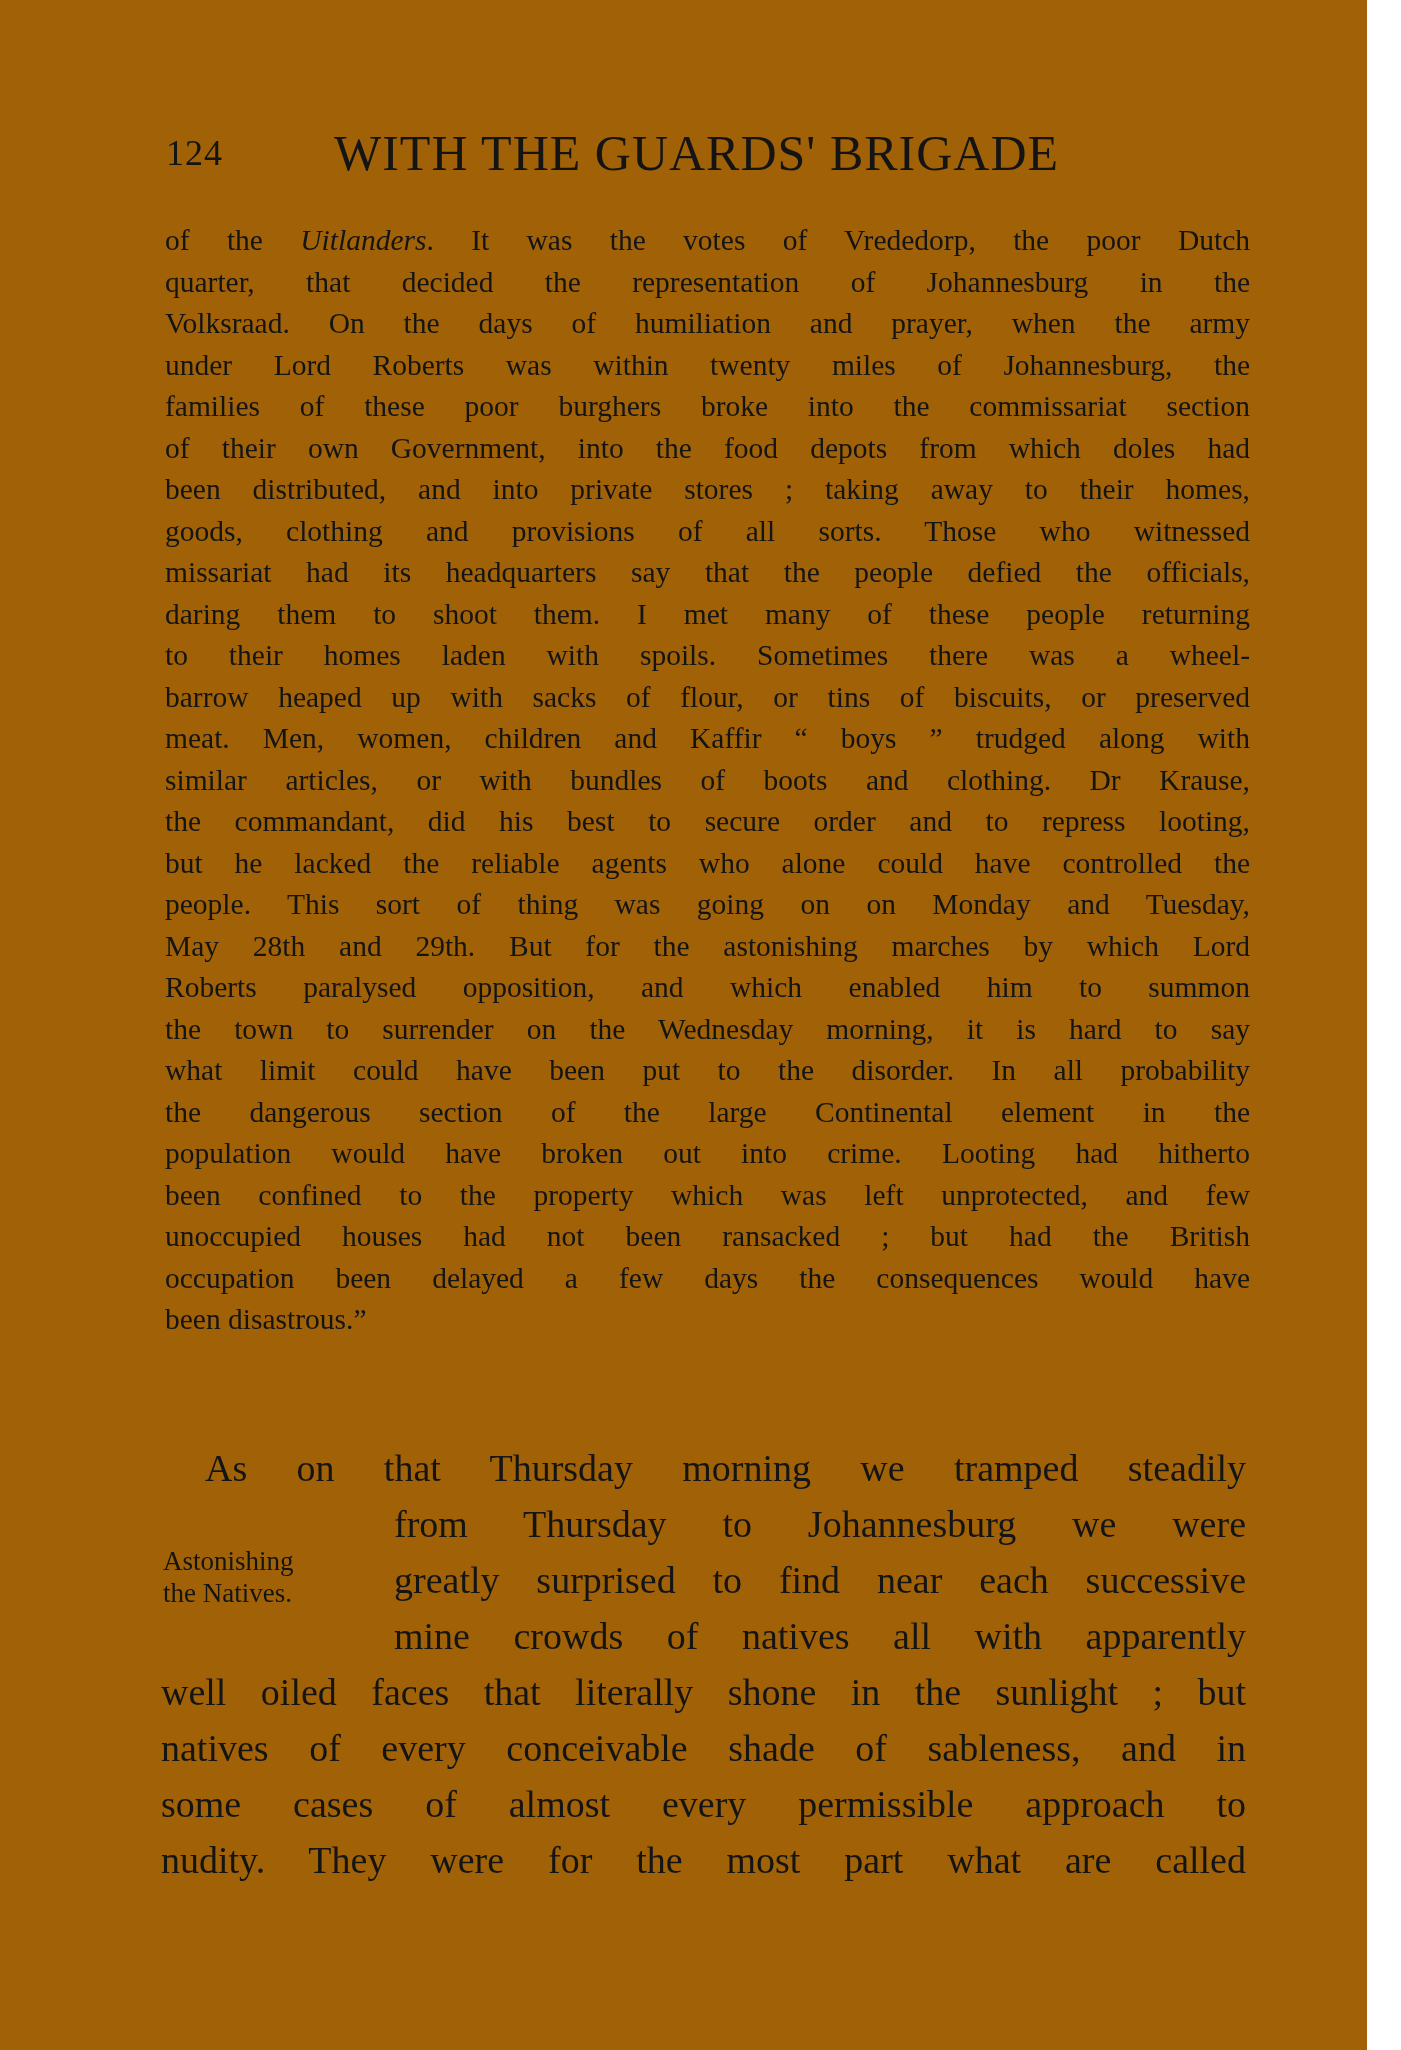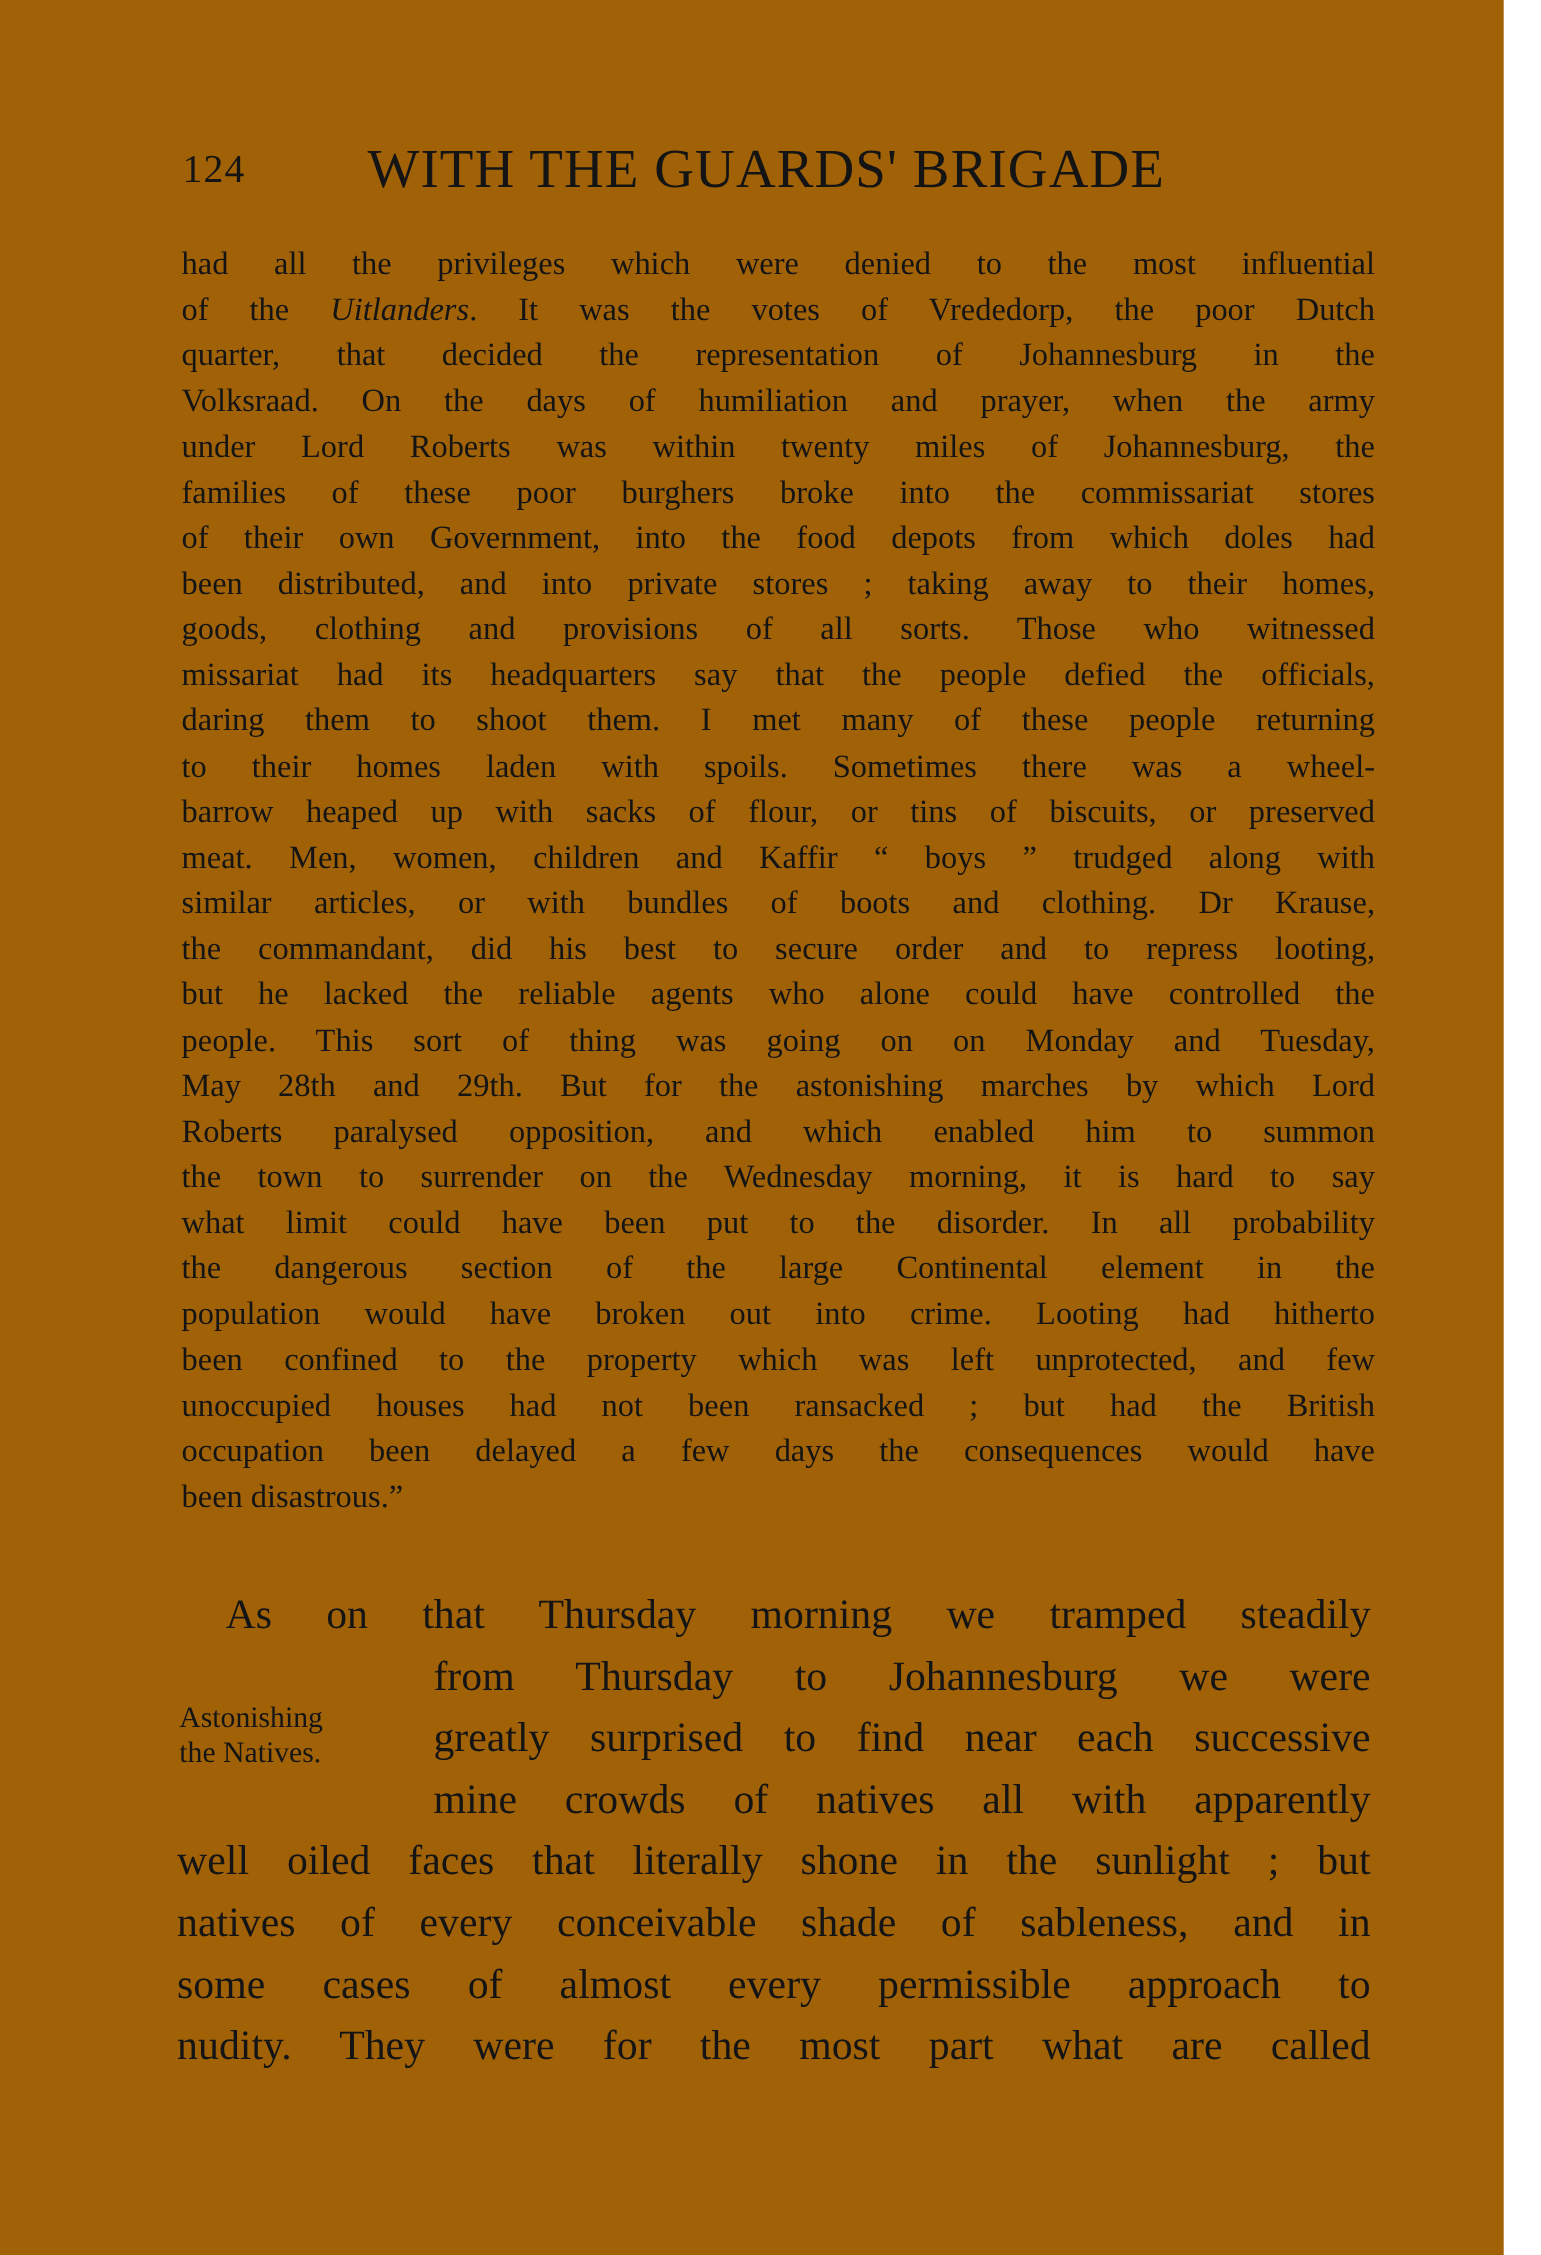--- a/index.html
+++ b/index.html
@@ -32,26 +32,25 @@
 <body>
 
 <div class="page">
 
   <div class="running-head">
     <span class="page-number">124</span>
     <span class="running-title">WITH THE GUARDS' BRIGADE</span>
   </div>
 
   <div class="block quote" id="quote">
-      <span class="line">had all the privileges which were denied to the most influential</span>
       <span class="line">of the <em>Uitlanders</em>.  It was the votes of Vrededorp, the poor Dutch</span>
       <span class="line">quarter, that decided the representation of Johannesburg in the</span>
       <span class="line">Volksraad.  On the days of humiliation and prayer, when the army</span>
       <span class="line">under Lord Roberts was within twenty miles of Johannesburg, the</span>
-      <span class="line">families of these poor burghers broke into the commissariat stores</span>
+      <span class="line">families of these poor burghers broke into the commissariat section</span>
       <span class="line">of their own Government, into the food depots from which doles had</span>
       <span class="line">been distributed, and into private stores ; taking away to their homes,</span>
       <span class="line">goods, clothing and provisions of all sorts.  Those who witnessed</span>
       <span class="line">missariat had its headquarters say that the people defied the officials,</span>
       <span class="line">daring them to shoot them.  I met many of these people returning</span>
       <span class="line">to their homes laden with spoils.  Sometimes there was a wheel-</span>
       <span class="line">barrow heaped up with sacks of flour, or tins of biscuits, or preserved</span>
       <span class="line">meat.  Men, women, children and Kaffir “ boys ” trudged along with</span>
       <span class="line">similar articles, or with bundles of boots and clothing.  Dr Krause,</span>
       <span class="line">the commandant, did his best to secure order and to repress looting,</span>

